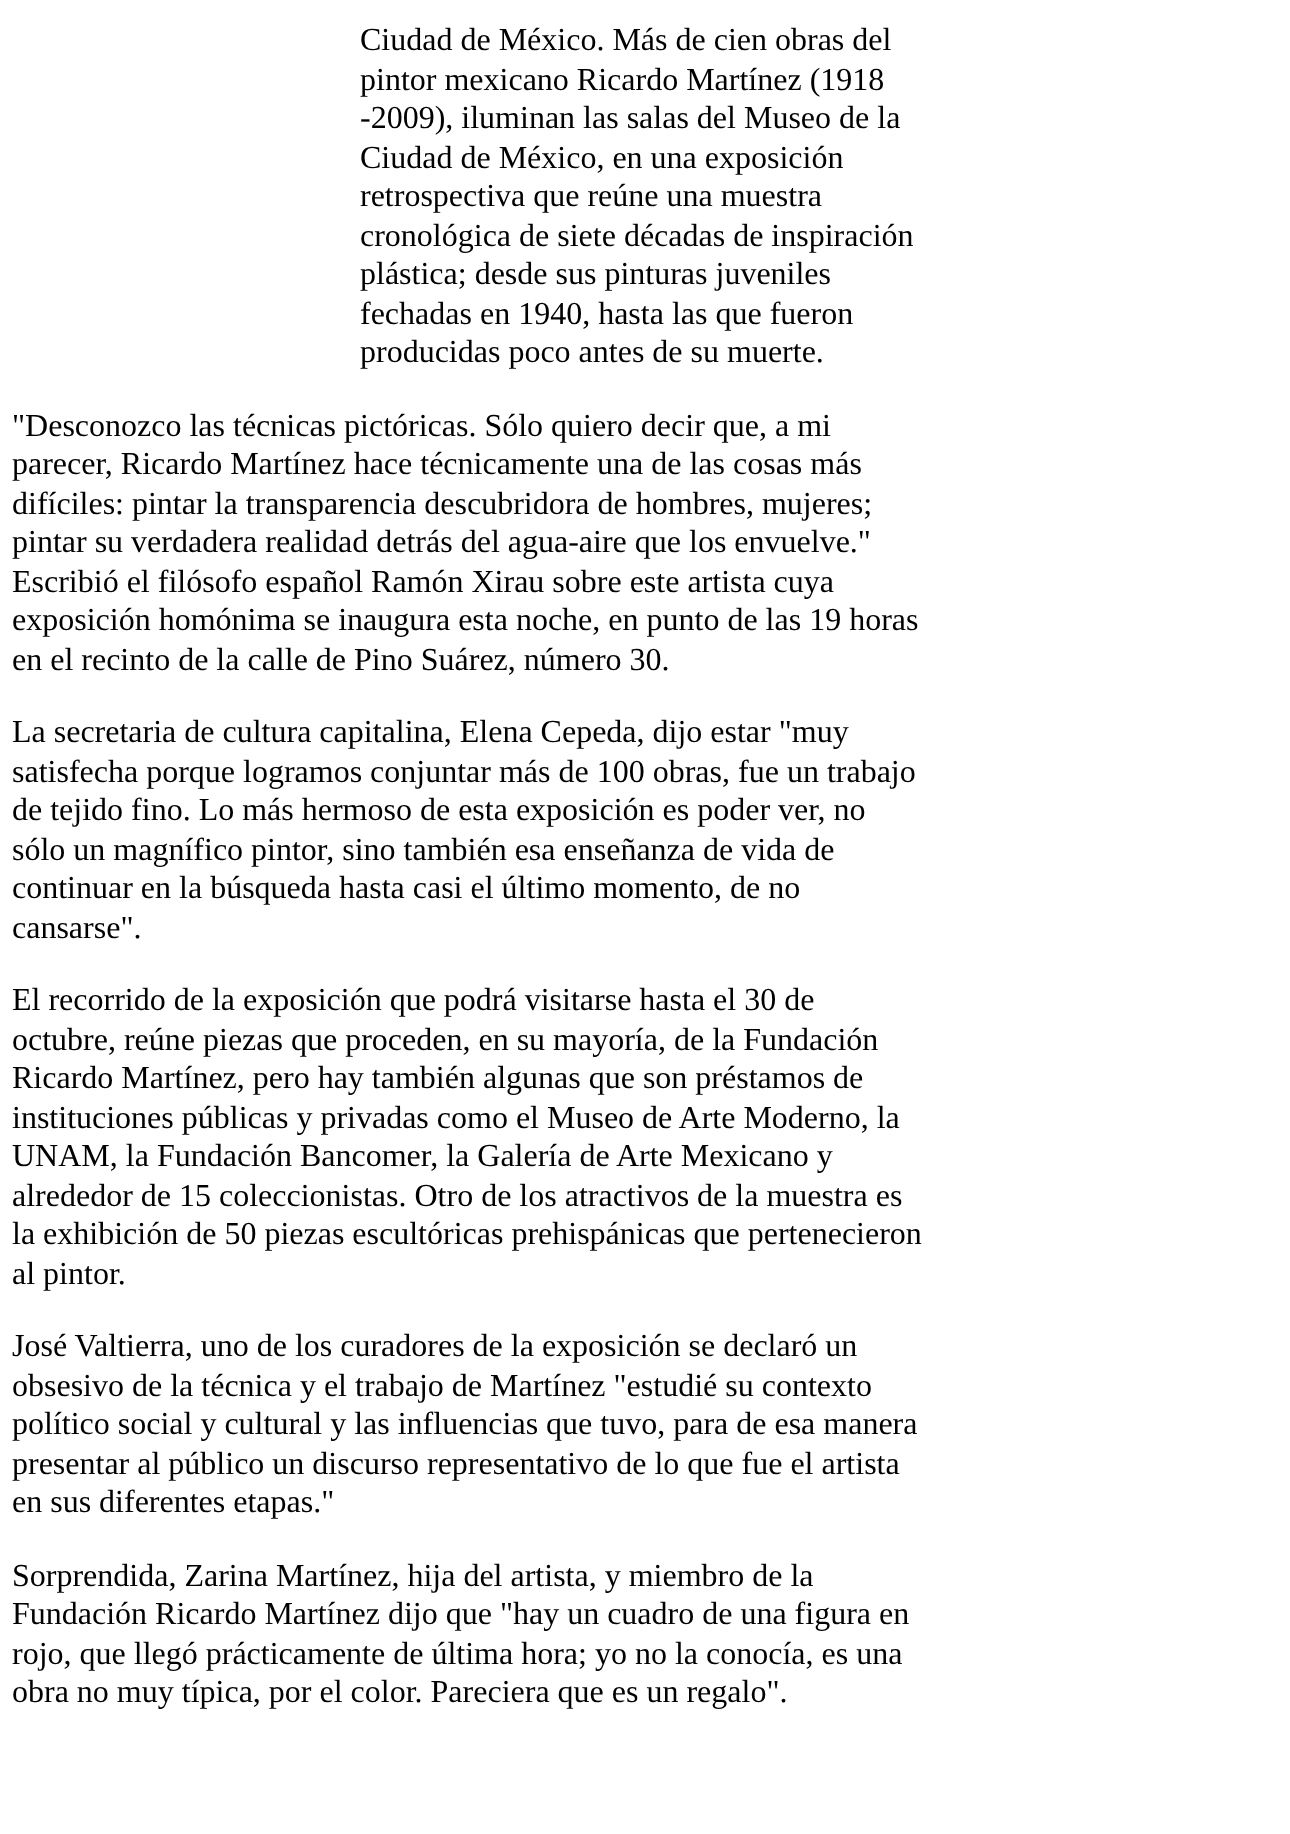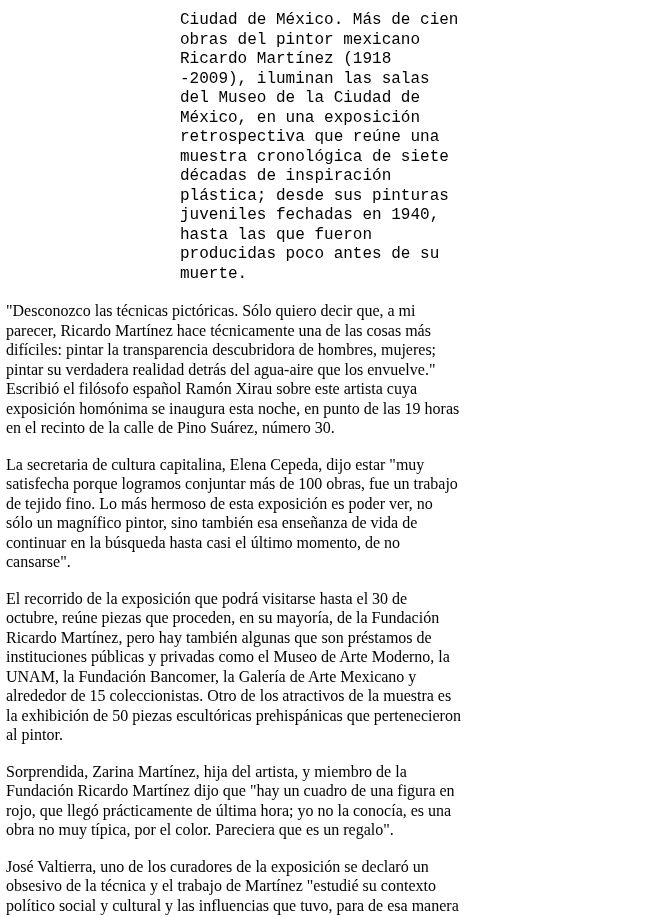--- a/index.html
+++ b/index.html
@@ -19,31 +19,30 @@
   }
   .article p {
     max-width: 455px;
     margin: 0 0 17px 0;
     text-rendering: optimizeLegibility;
   }
   
   .article p.lead {
     margin-left: 174px;
     max-width: 281px;
-    font-family: Liberation Mono, monospace;
   }
 </style>
 </head>
 <body>
 
 <div class="article">
   <p class="lead">Ciudad de México. Más de cien obras del pintor mexicano Ricardo Martínez (1918 -2009), iluminan las salas del Museo de la Ciudad de México, en una exposición retrospectiva que reúne una muestra cronológica de siete décadas de inspiración plástica; desde sus pinturas juveniles fechadas en 1940, hasta las que fueron producidas poco antes de su muerte.</p>
 
   <p>"Desconozco las técnicas pictóricas. Sólo quiero decir que, a mi parecer, Ricardo Martínez hace técnicamente una de las cosas más difíciles: pintar la transparencia descubridora de hombres, mujeres; pintar su verdadera realidad detrás del agua-aire que los envuelve." Escribió el filósofo español Ramón Xirau sobre este artista cuya exposición homónima se inaugura esta noche, en punto de las 19 horas en el recinto de la calle de Pino Suárez, número 30.</p>
 
   <p>La secretaria de cultura capitalina, Elena Cepeda, dijo estar "muy satisfecha porque logramos conjuntar más de 100 obras, fue un trabajo de tejido fino. Lo más hermoso de esta exposición es poder ver, no sólo un magnífico pintor, sino también esa enseñanza de vida de continuar en la búsqueda hasta casi el último momento, de no cansarse".</p>
 
   <p>El recorrido de la exposición que podrá visitarse hasta el 30 de octubre, reúne piezas que proceden, en su mayoría, de la Fundación Ricardo Martínez, pero hay también algunas que son préstamos de instituciones públicas y privadas como el Museo de Arte Moderno, la UNAM, la Fundación Bancomer, la Galería de Arte Mexicano y alrededor de 15 coleccionistas. Otro de los atractivos de la muestra es la exhibición de 50 piezas escultóricas prehispánicas que pertenecieron al pintor.</p>
 
+  <p>José Valtierra, uno de los curadores de la exposición se declaró un obsesivo de la técnica y el trabajo de Martínez "estudié su contexto político social y cultural y las influencias que tuvo, para de esa manera presentar al público un discurso representativo de lo que fue el artista en sus diferentes etapas."</p>
+
   <p>Sorprendida, Zarina Martínez, hija del artista, y miembro de la Fundación Ricardo Martínez dijo que "hay un cuadro de una figura en rojo, que llegó prácticamente de última hora; yo no la conocía, es una obra no muy típica, por el color. Pareciera que es un regalo".</p>
-
-  <p>José Valtierra, uno de los curadores de la exposición se declaró un obsesivo de la técnica y el trabajo de Martínez "estudié su contexto político social y cultural y las influencias que tuvo, para de esa manera presentar al público un discurso representativo de lo que fue el artista en sus diferentes etapas."</p>
 </div>
 
 </body></html>

